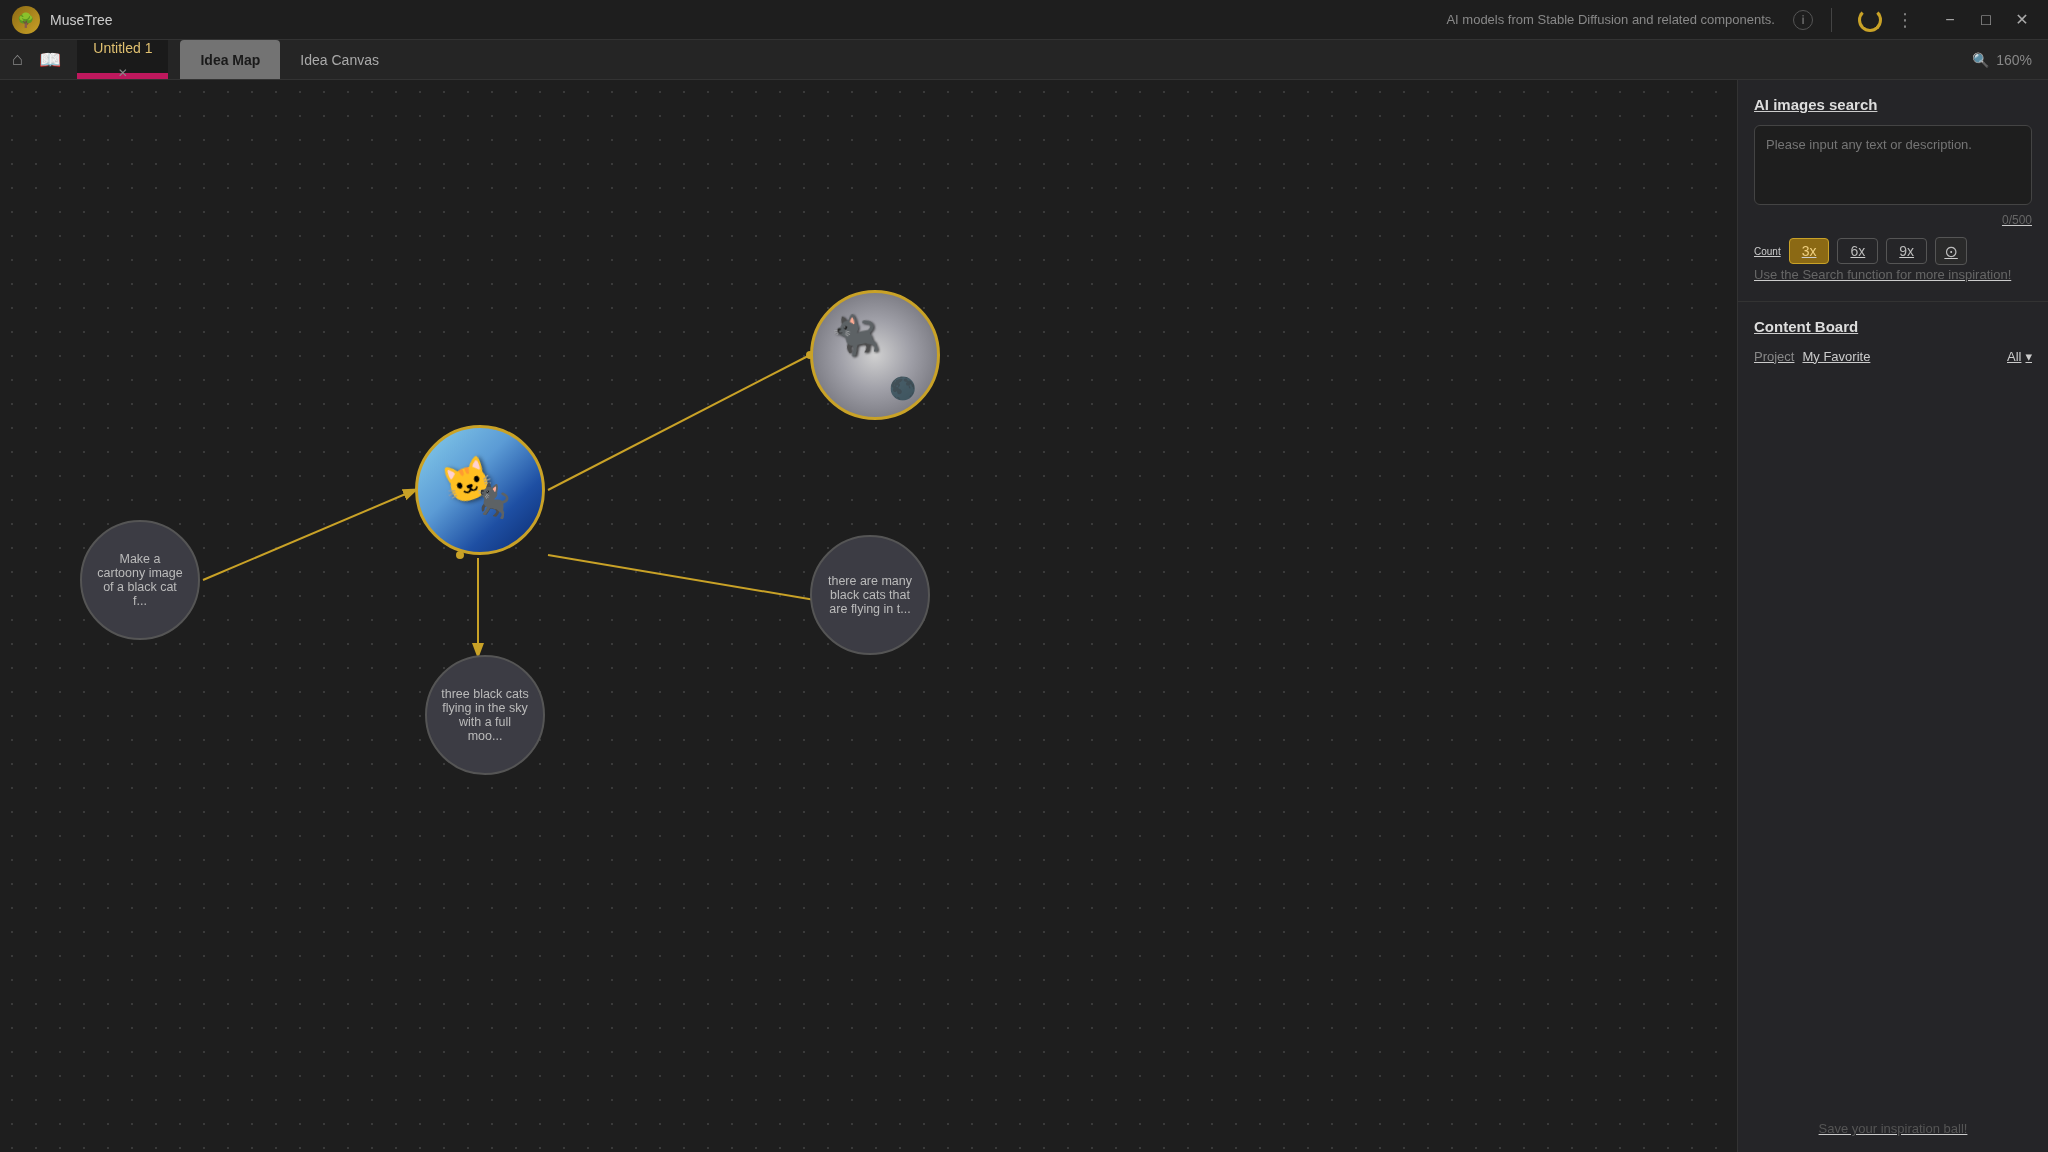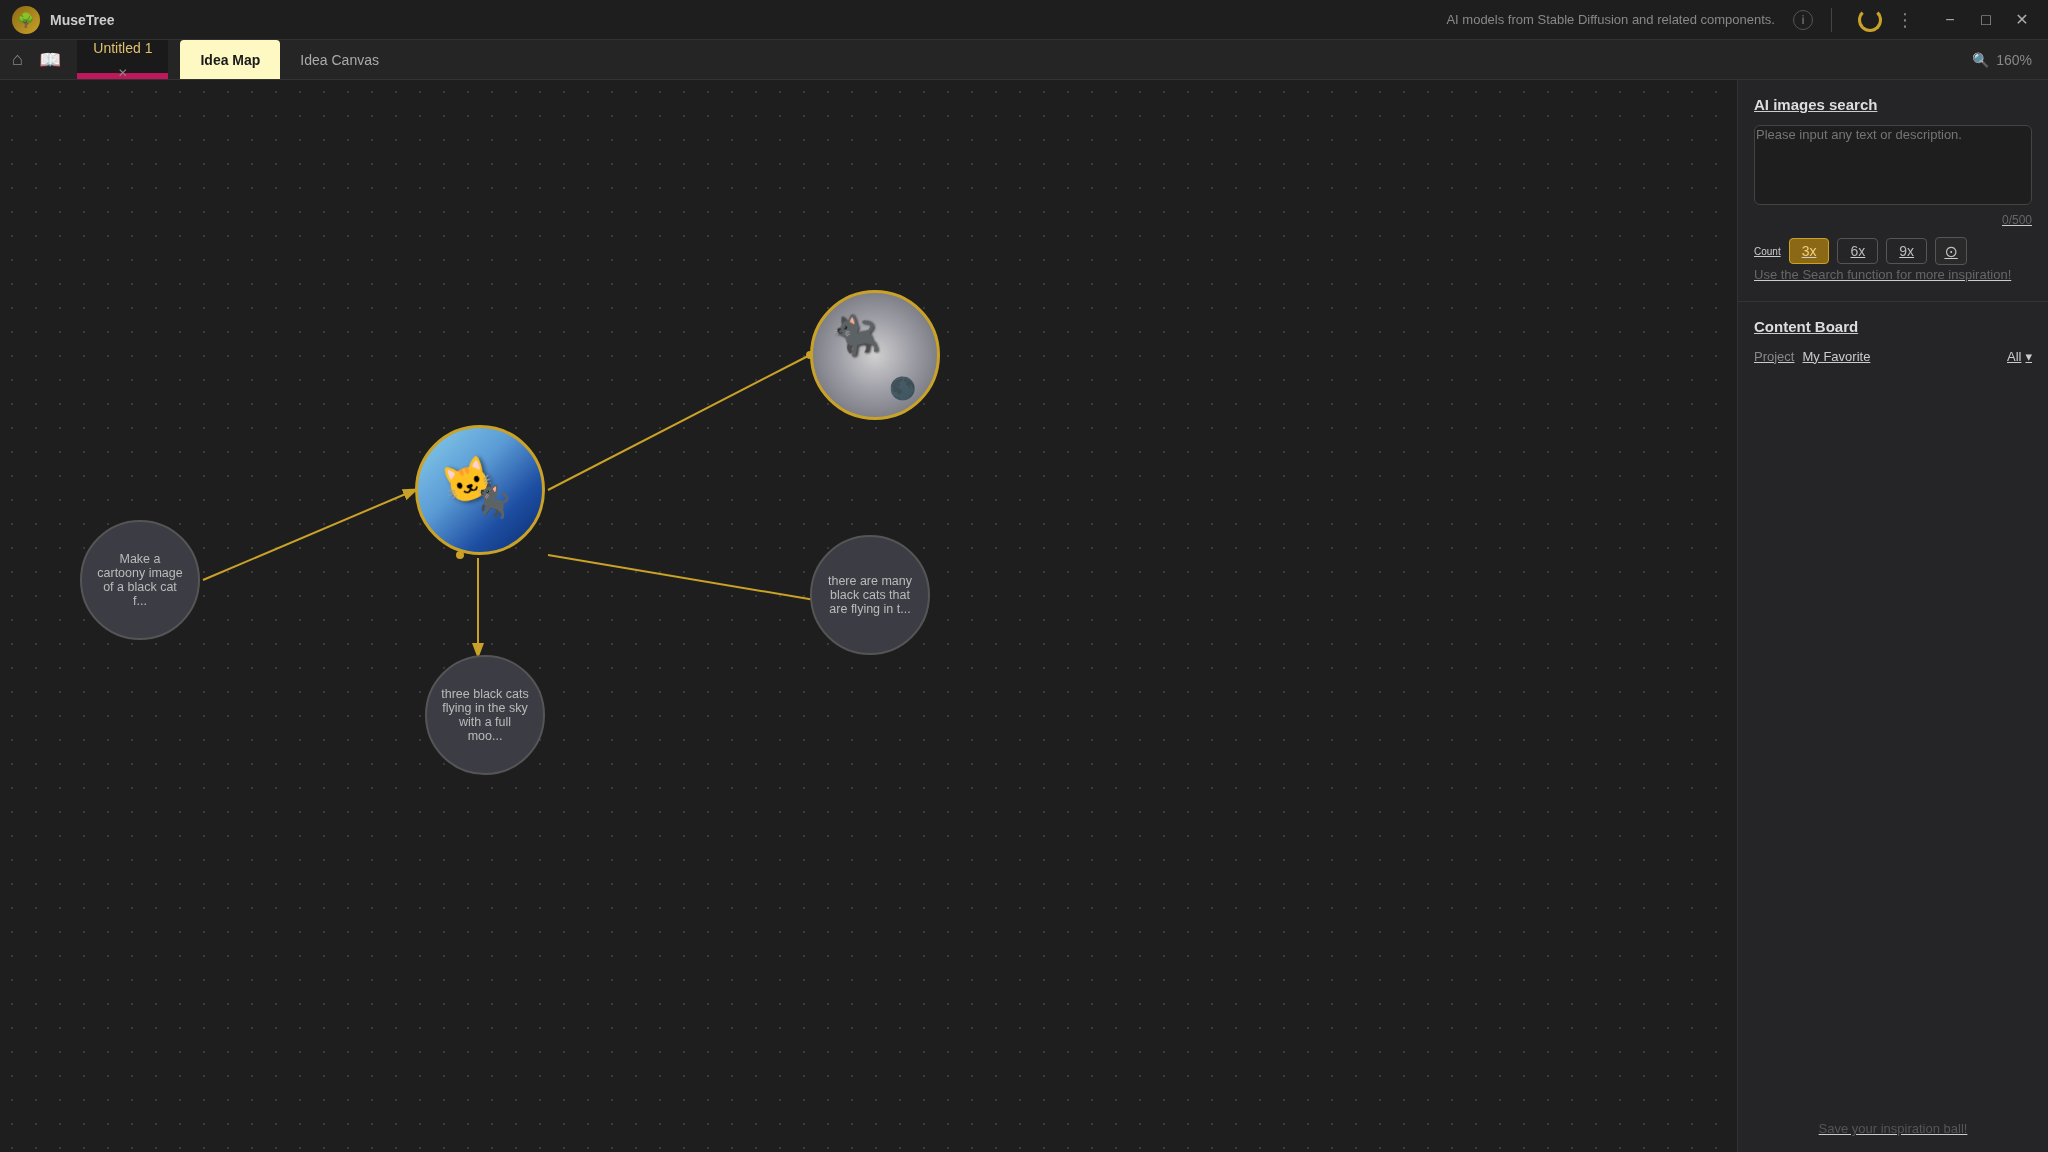--- a/index.html
+++ b/index.html
@@ -32,21 +32,21 @@
       background: linear-gradient(135deg, #8b6914, #c9a227);
       display: flex;
       align-items: center;
       justify-content: center;
       font-size: 14px;
       flex-shrink: 0;
     }
     .app-name {
       color: #ccc;
       font-size: 14px;
-      font-weight: 700;
+      font-weight: 400;
     }
     .titlebar-spacer { flex: 1; }
     .titlebar-info {
       color: #888;
       font-size: 13px;
     }
     .titlebar-info-icon {
       width: 20px;
       height: 20px;
       border-radius: 50%;
@@ -148,21 +148,21 @@
     }
     .view-tab {
       display: flex;
       align-items: center;
       padding: 0 20px;
       cursor: pointer;
       font-size: 14px;
       color: #aaa;
     }
     .view-tab.active {
-      background: #fef9c3;
+      background: #737373;
       color: #1a1a1a;
       font-weight: 600;
       border-radius: 4px 4px 0 0;
     }
     .zoom-area {
       margin-left: auto;
       display: flex;
       align-items: center;
       gap: 6px;
       padding-right: 16px;
@@ -306,21 +306,21 @@
       color: #ddd;
       margin-bottom: 12px;
     }
     .search-textarea {
       width: 100%;
       background: #1e1e1e;
       border: 1px solid #444;
       border-radius: 6px;
       color: #8b5cf6;
       font-size: 13px;
-      padding: 1px;
+      padding: 11px;
       resize: none;
       height: 80px;
       font-family: inherit;
       outline: none;
     }
     .char-count {
       text-align: right;
       font-size: 12px;
       color: #666;
       margin-top: 4px;

